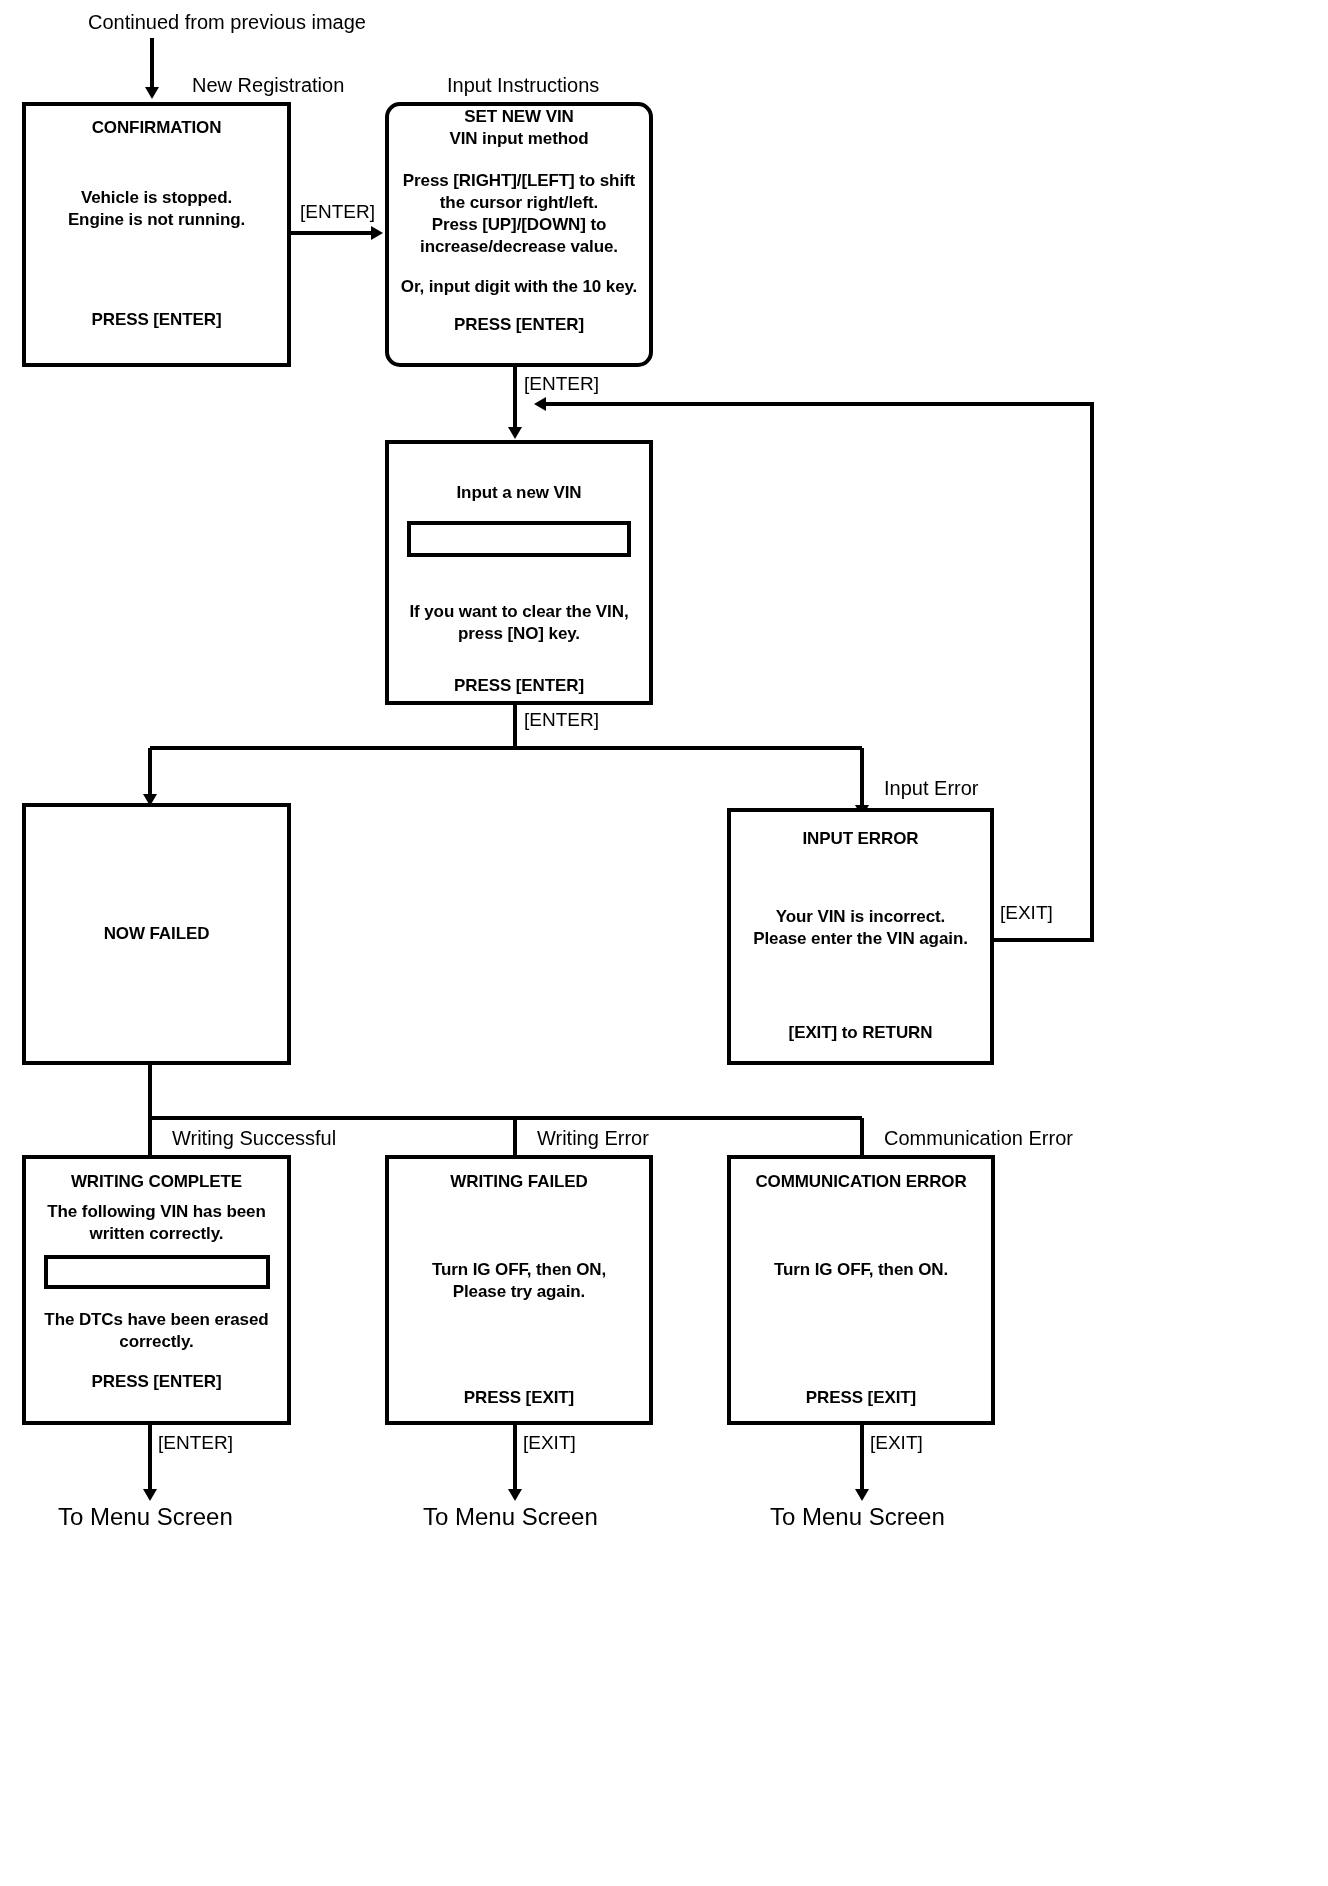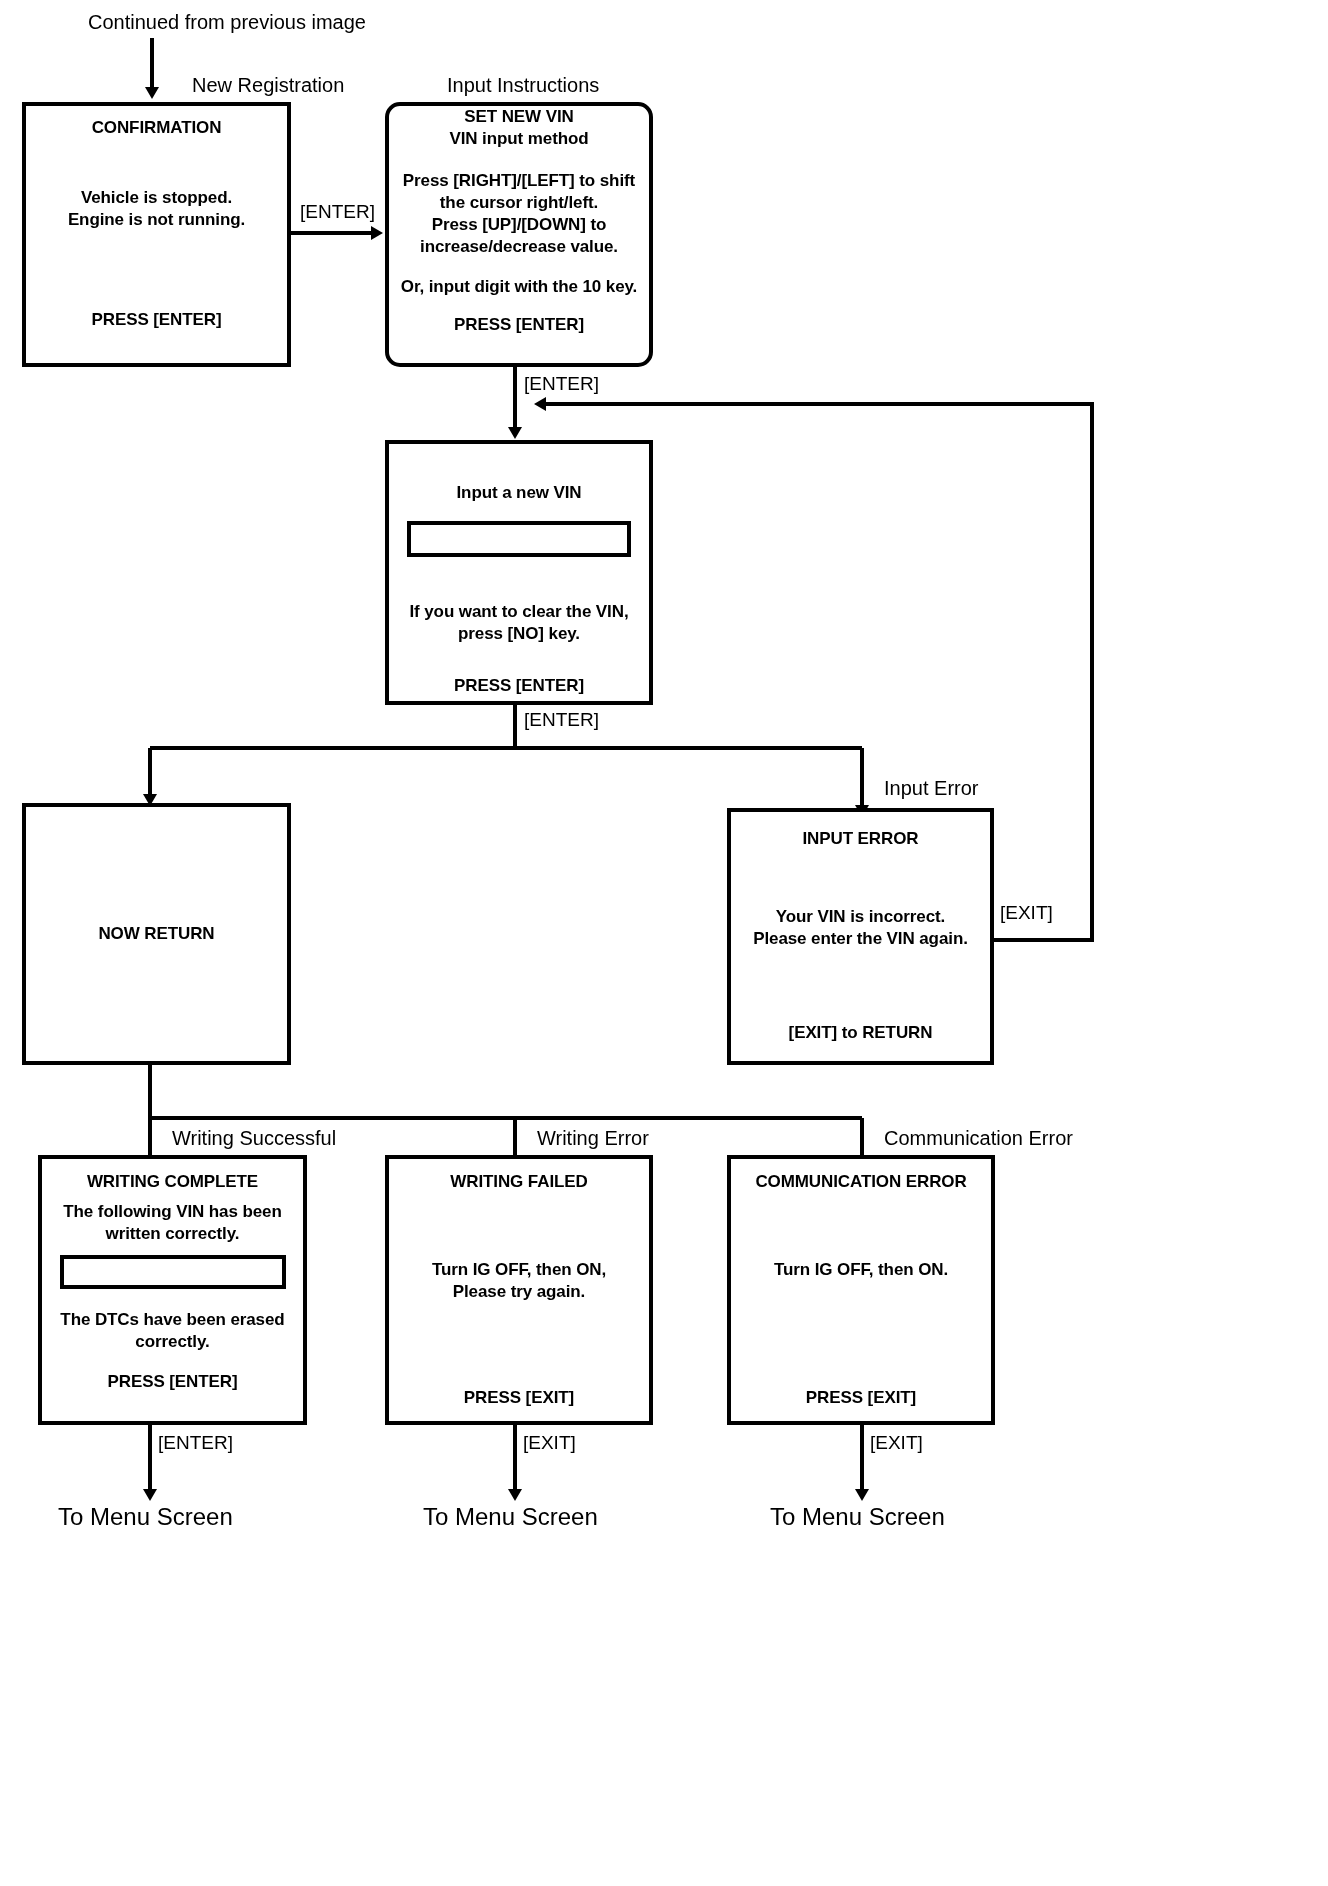--- a/index.html
+++ b/index.html
@@ -163,33 +163,33 @@
     <div class="vinfield" style="width:224px; height:36px;"></div>
     <div style="height:44px"></div>
     <div class="line">If you want to clear the VIN,</div>
     <div class="line">press [NO] key.</div>
     <div style="height:30px"></div>
     <div class="line">PRESS [ENTER]</div>
   </div>
 
   <div class="node" style="left:22px; top:803px; width:269px; height:262px;
               display:flex; align-items:center; justify-content:center;">
-    <div class="line">NOW RETURN</div>
+    <div class="line">NOW FAILED</div>
   </div>
 
   <div class="node" style="left:727px; top:808px; width:267px; height:257px; padding-top:16px;">
     <div class="line">INPUT ERROR</div>
     <div style="height:56px"></div>
     <div class="line">Your VIN is incorrect.</div>
     <div class="line">Please enter the VIN again.</div>
     <div style="height:72px"></div>
     <div class="line">[EXIT] to RETURN</div>
   </div>
 
-  <div class="node" style="left:22px; top:1155px; width:269px; height:270px; padding-top:12px;margin-left:16px;">
+  <div class="node" style="left:22px; top:1155px; width:269px; height:270px; padding-top:12px;">
     <div class="line">WRITING COMPLETE</div>
     <div style="height:8px"></div>
     <div class="line">The following VIN has been</div>
     <div class="line">written correctly.</div>
     <div style="height:10px"></div>
     <div class="vinfield" style="width:226px; height:34px;"></div>
     <div style="height:20px"></div>
     <div class="line">The DTCs have been erased</div>
     <div class="line">correctly.</div>
     <div style="height:18px"></div>

